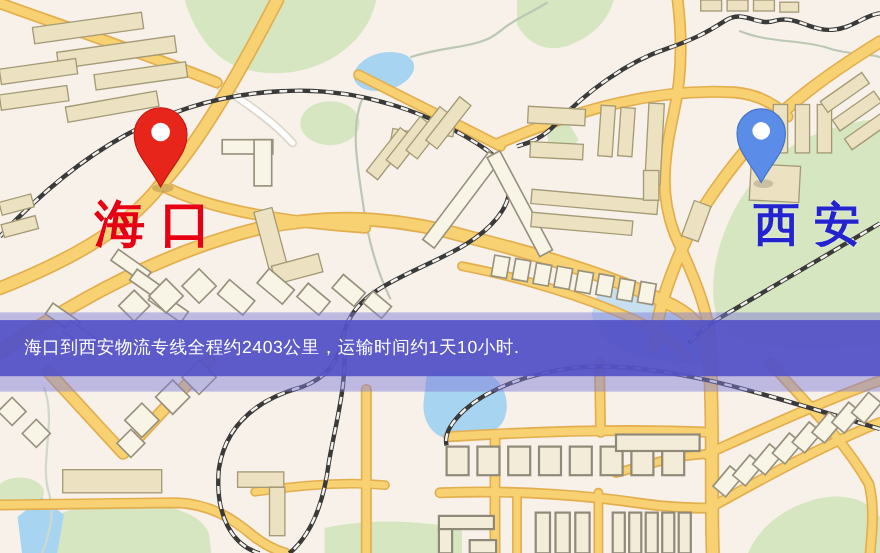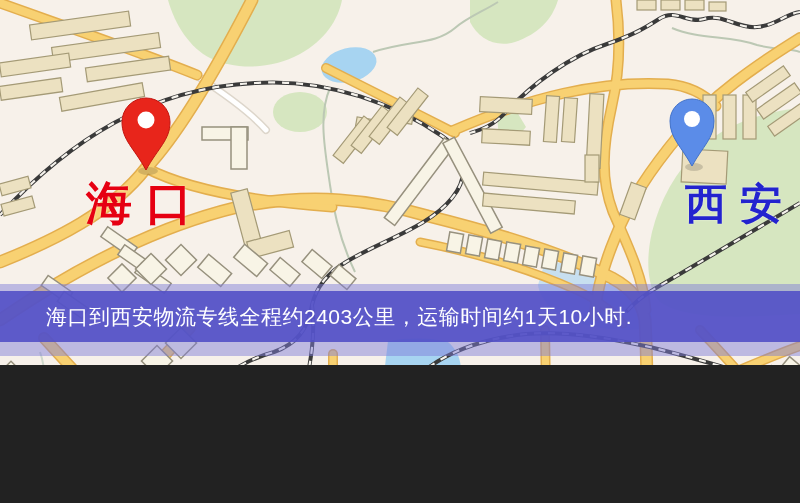--- a/index.html
+++ b/index.html
@@ -1,17 +1,17 @@
 <!DOCTYPE html>
 <html><head>
 <meta charset="utf-8">
 <style>
   html,body{margin:0;padding:0;background:#222;}
   .stage{
-    position:relative;width:800px;height:365px;overflow:hidden;
+    position:relative;width:800px;height:503px;overflow:hidden;
     font-family:"Liberation Sans","DejaVu Sans",sans-serif;
     background:#f7f1ea;
   }
   .stage svg{position:absolute;left:0;top:0;display:block;}
   .city-label{
     position:absolute;font-weight:bold;white-space:nowrap;
     text-shadow:0 0 2px rgba(255,255,255,.6);
     pointer-events:none;line-height:1;
   }
   .city-label.haikou{left:86px;top:180px;font-size:46px;letter-spacing:14px;color:#e60012;}
@@ -19,22 +19,22 @@
   .banner{
     position:absolute;left:0;top:284px;width:800px;height:72px;
     background:rgba(126,123,216,0.48);
   }
   .banner-inner{
     position:absolute;left:0;top:7px;width:800px;height:51px;
     background:rgba(82,80,199,0.90);
     display:flex;align-items:center;
   }
   .banner-text{
-    color:#ffffff;font-size:21px;letter-spacing:0.5px;
-    padding-left:46px;white-space:nowrap;
+    color:#ffffff;font-size:16px;letter-spacing:0.5px;
+    padding-left:22px;white-space:nowrap;
   }
   
   .park{fill:#d6e6c0;stroke:none;}
   .water{fill:#a7d4f1;stroke:none;}
   .stream{fill:none;stroke:#bcc8b4;stroke-width:2;}
   .stream-b{fill:none;stroke:#cfd8cc;stroke-width:2;}
   .rcase path{fill:none;stroke:#e3ae4e;stroke-linecap:round;stroke-linejoin:round;}
   .rfill path{fill:none;stroke:#f8d172;stroke-linecap:round;stroke-linejoin:round;}
   .wcase{fill:none;stroke:#ddd6cb;stroke-width:8;stroke-linecap:round;}
   .wfill{fill:none;stroke:#ffffff;stroke-width:5;stroke-linecap:round;}

